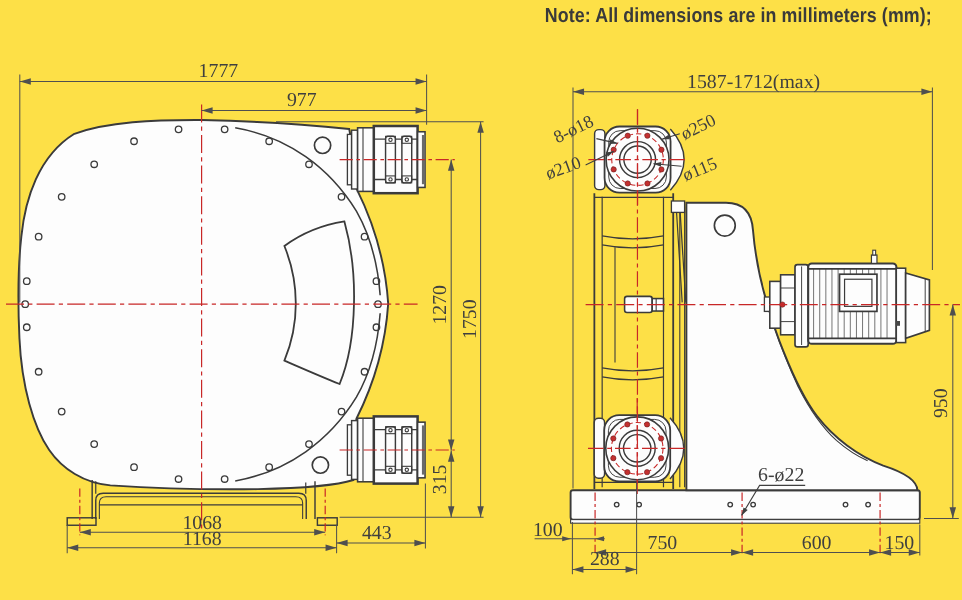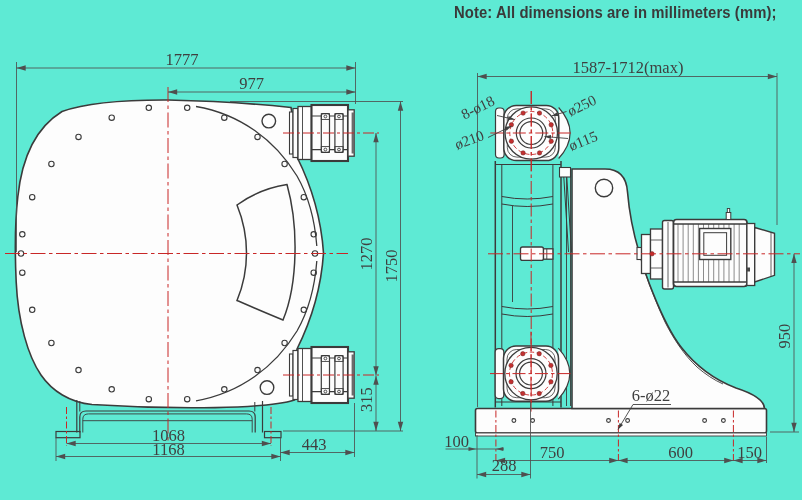--- a/index.html
+++ b/index.html
@@ -1,16 +1,16 @@
 <!DOCTYPE html>
 <html><head>
 <meta charset="utf-8">
 <style>
   html,body{margin:0;padding:0;background:#fdfdfd;}
-  .page{position:relative;width:802px;height:500px;background:#5eead4;overflow:hidden;
+  .page{position:relative;width:802px;height:500px;background:#fde047;overflow:hidden;
         font-family:"Liberation Serif","DejaVu Serif",serif;}
   svg{display:block;filter:blur(0.3px);}
   .note{position:absolute;left:454px;top:3px;white-space:nowrap;
         font-family:"Liberation Sans","DejaVu Sans",sans-serif;
         font-size:17px;font-weight:600;color:#3a3a3a;letter-spacing:0.1px;transform:scaleX(0.873);transform-origin:left top;}
   text{fill:#3f3f3f;}
   .dimtxt{font-family:"Liberation Serif","DejaVu Serif",serif;font-size:16.5px;}
   .lbltxt{font-family:"Liberation Serif","DejaVu Serif",serif;font-size:15px;}
 </style>
 </head>

